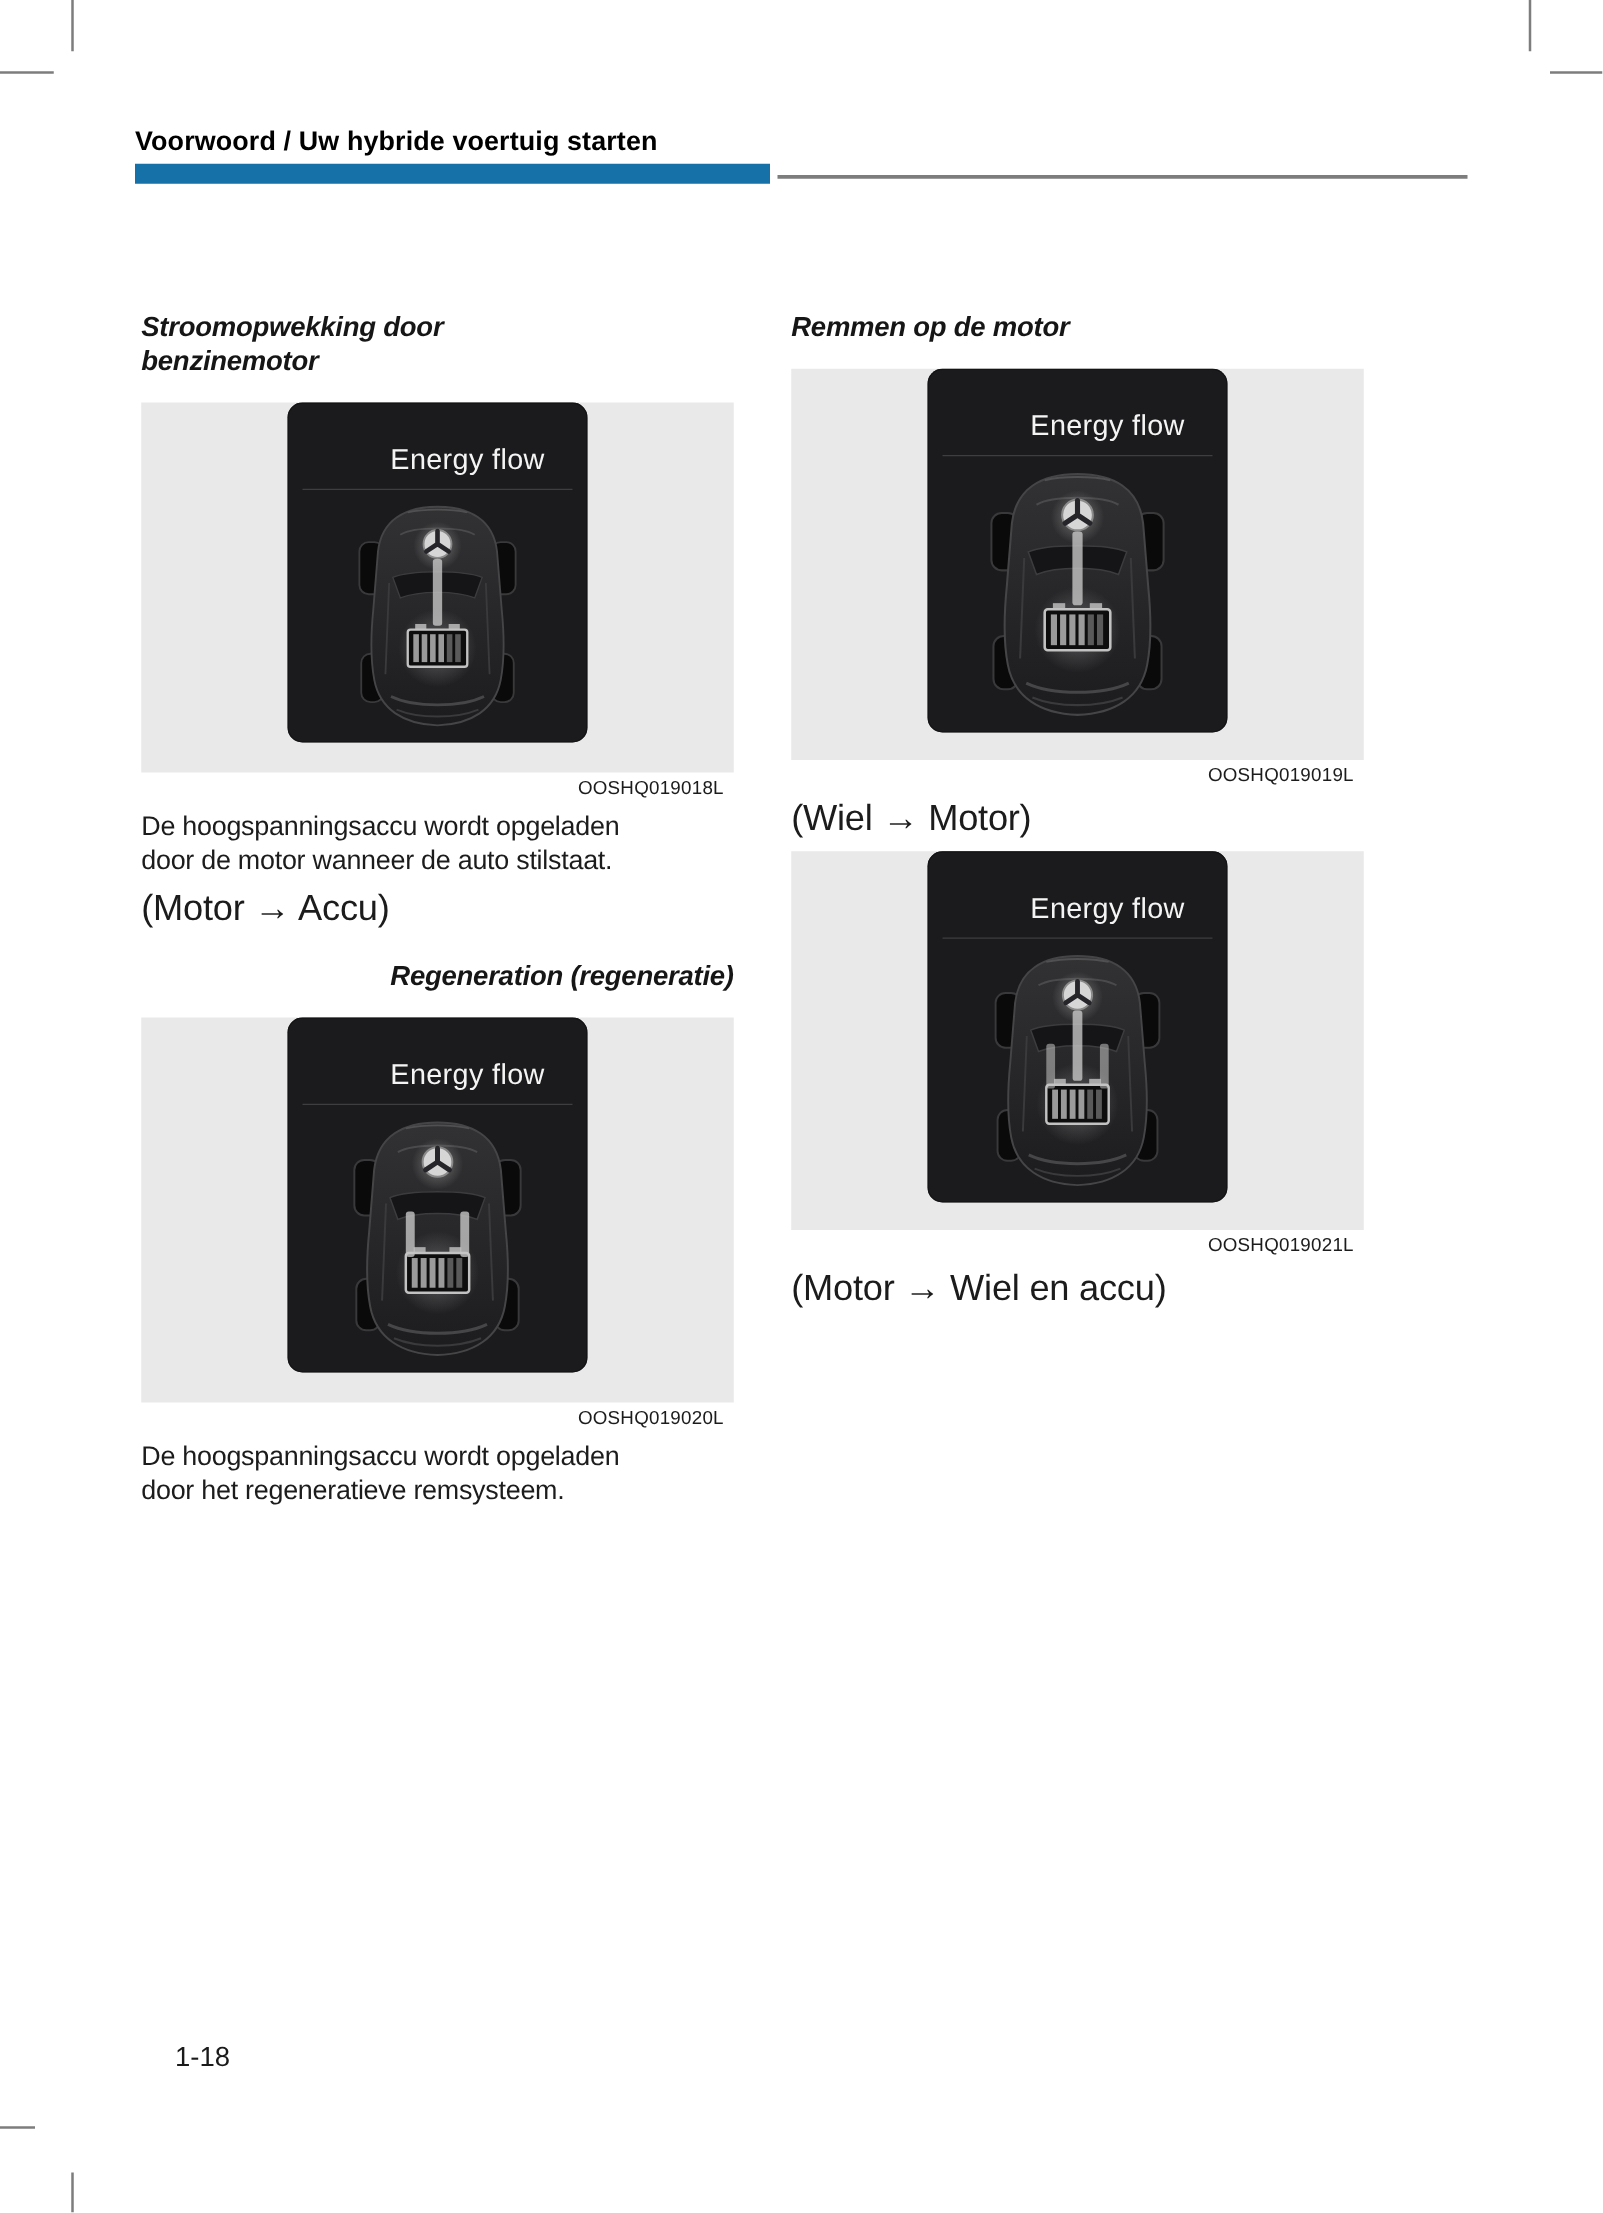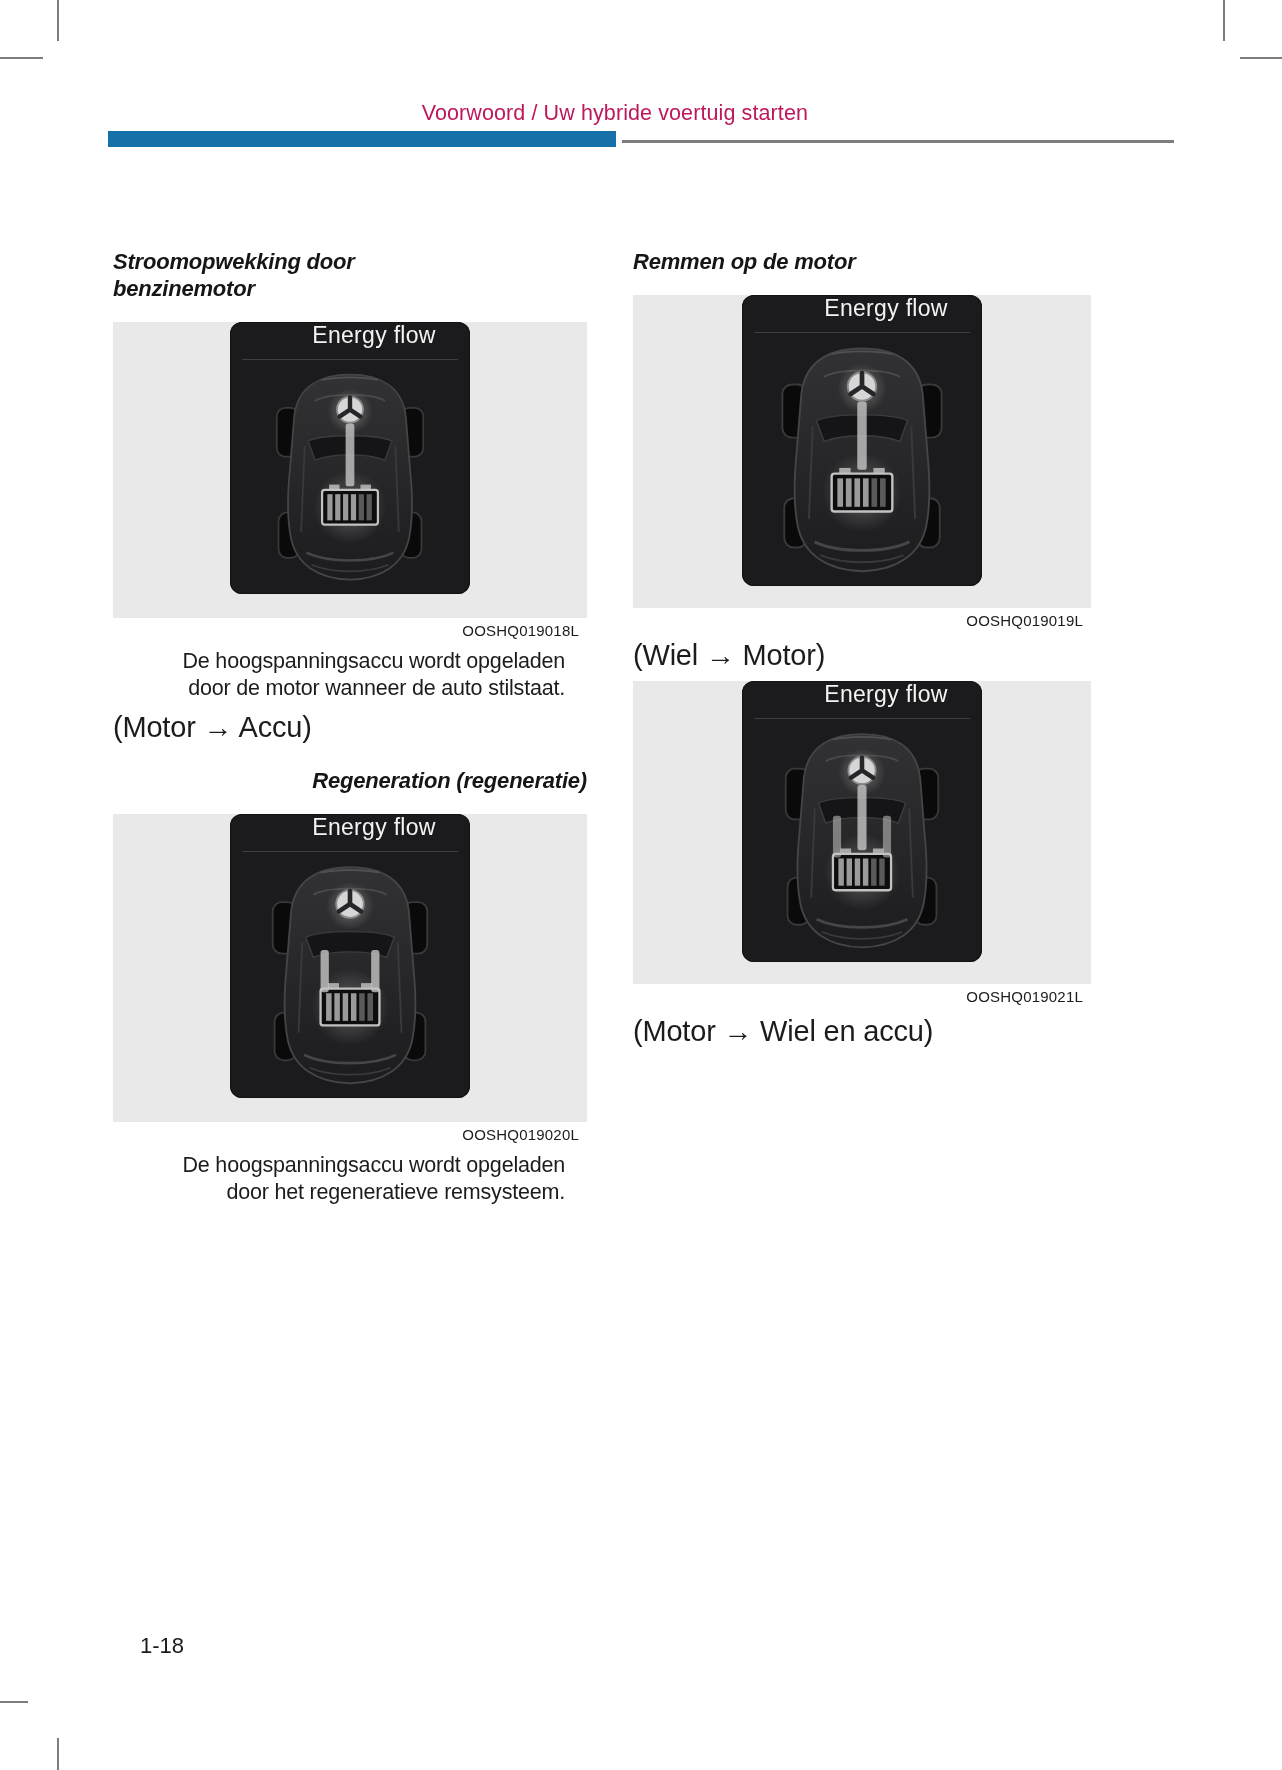--- a/index.html
+++ b/index.html
@@ -14,21 +14,21 @@
   .mark.tl-v{left:57px;top:0;width:2px;height:41px;}
   .mark.tl-h{left:0;top:57px;width:43px;height:2px;}
   .mark.tr-v{left:1223px;top:0;width:2px;height:41px;}
   .mark.tr-h{left:1240px;top:57px;width:42px;height:2px;}
   .mark.bl-h{left:0;top:1701px;width:28px;height:2px;}
   .mark.bl-v{left:57px;top:1738px;width:2px;height:32px;}
 
   
   .breadcrumb{
     position:absolute;left:108px;top:100px;width:700px;
-    font-size:21.5px;line-height:26px;letter-spacing:0.1px;color:#be185d;font-weight:400;text-align:right;
+    font-size:21.5px;line-height:26px;letter-spacing:0.1px;color:#000000;font-weight:700;
   }
   .accent-bar{position:absolute;left:108px;top:131px;width:508px;height:16px;background:#1571a8;}
   .header-rule{position:absolute;left:622px;top:140px;width:552px;height:2.5px;background:#7d7d7d;}
 
   
   .col{position:absolute;top:248px;}
   .col-left{left:113px;width:474px;}
   .col-right{left:633px;width:458px;}
 
   .section-heading{
@@ -49,37 +49,37 @@
     width:240px;margin:12px auto 0;background:#1b1b1d;border-radius:12px;
     display:flex;flex-direction:column;box-shadow:0 0 0 1px #141416 inset;
   }
   .figure.h1 .panel{height:272px;}
   .figure.h2 .panel{height:284px;}
   .figure.h3 .panel{height:291px;}
   .figure.h4 .panel{height:281px;}
 
   .panel-title{
     color:#f4f4f4;font-size:23px;line-height:26px;text-align:center;
-    padding:0 0 11px;font-weight:400;letter-spacing:0.3px;margin-left:48px;
+    padding:32px 0 11px;font-weight:400;letter-spacing:0.3px;margin-left:48px;
   }
   .panel-sep{border-top:1px solid #3e3e40;margin:0 12px;}
   svg.car{flex:1;min-height:0;margin:6px 14px 10px;display:block;}
 
   .car .flow-left,.car .flow-right{display:none;}
   .panel.v2 .flow-center{display:none;}
   .panel.v2 .flow-left,.panel.v2 .flow-right{display:inline;}
   .panel.v4 .flow-left,.panel.v4 .flow-right{display:inline;opacity:.55;}
 
   .figure-caption{
     margin-top:4px;font-size:15px;line-height:18px;color:#1c1c1c;
     text-align:right;padding-right:8px;letter-spacing:0.2px;
   }
   .body-text{
     margin:8px 0 0 0;font-size:21.5px;line-height:27px;color:#1c1c1c;
-    white-space:pre-line;letter-spacing:-0.2px;max-width:452px;text-align:right;
+    white-space:pre-line;letter-spacing:-0.2px;max-width:452px;
   }
   .flow-note{
     margin:12px 0 0 0;font-size:29px;line-height:27px;color:#1c1c1c;letter-spacing:-0.2px;
   }
 
   .page-number{position:absolute;left:140px;top:1633px;font-size:22px;color:#1a1a1a;}
   .defs-holder{position:absolute;width:0;height:0;overflow:hidden;}
 </style>
 </head>
 <body>

